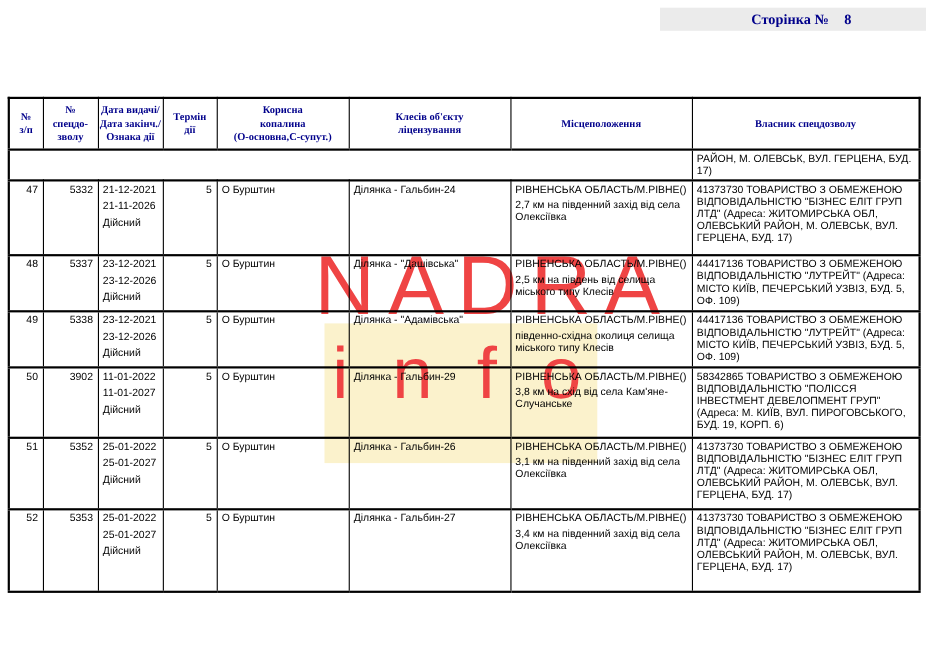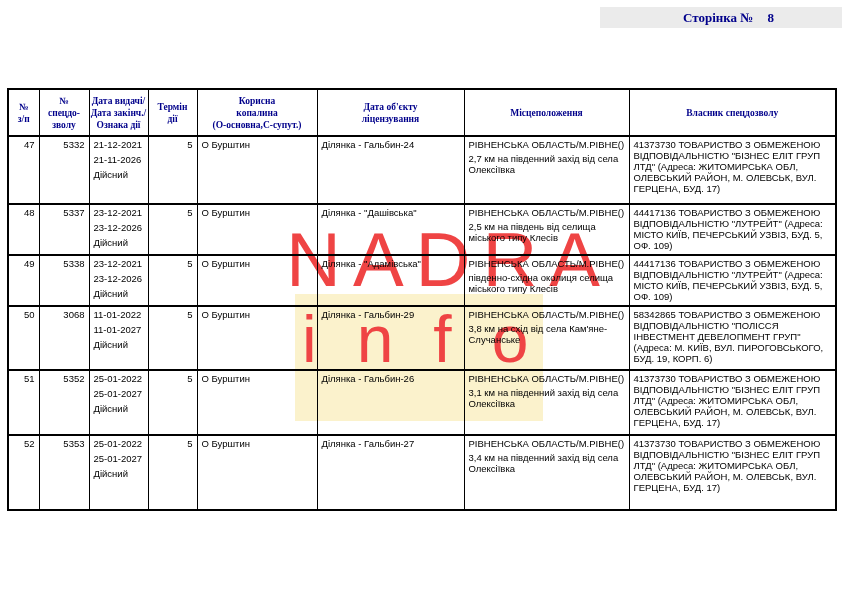--- a/index.html
+++ b/index.html
@@ -95,27 +95,31 @@
 спецдо-
 зволу</th>
       <th>Дата видачі/
 Дата закінч./
 Ознака дії</th>
       <th>Термін
 дії</th>
       <th>Корисна
 копалина
 (О-основна,С-супут.)</th>
-      <th>Дата об'єкту
+      <th>Клесів об'єкту
 ліцензування</th>
       <th>Місцеположення</th>
       <th>Власник спецдозволу</th>
     </tr>
   </thead>
   <tbody>
+    <tr class="cont" style="height:25px">
+      <td colspan="7" class="cont-spacer"></td>
+      <td class="c-owner">РАЙОН, М. ОЛЕВСЬК, ВУЛ. ГЕРЦЕНА, БУД. 17)</td>
+    </tr>
 
     <tr style="height:68px">
       <td class="c-num">47</td>
       <td class="c-permit">5332</td>
       <td class="c-dates">
         <div>21-12-2021</div>
         <div>21-11-2026</div>
         <div>Дійсний</div>
       </td>
       <td class="c-term">5</td>
@@ -159,21 +163,21 @@
       <td class="c-object">Ділянка - "Адамівська"</td>
       <td class="c-loc">
         <div class="loc-region">РІВНЕНСЬКА ОБЛАСТЬ/М.РІВНЕ()</div>
         <div class="loc-detail">південно-східна околиця селища міського типу Клесів</div>
       </td>
       <td class="c-owner">44417136 ТОВАРИСТВО З ОБМЕЖЕНОЮ ВІДПОВІДАЛЬНІСТЮ "ЛУТРЕЙТ" (Адреса: МІСТО КИЇВ, ПЕЧЕРСЬКИЙ УЗВІЗ, БУД. 5, ОФ. 109)</td>
     </tr>
 
     <tr style="height:64px">
       <td class="c-num">50</td>
-      <td class="c-permit">3068</td>
+      <td class="c-permit">3902</td>
       <td class="c-dates">
         <div>11-01-2022</div>
         <div>11-01-2027</div>
         <div>Дійсний</div>
       </td>
       <td class="c-term">5</td>
       <td class="c-mineral">О Бурштин</td>
       <td class="c-object">Ділянка - Гальбин-29</td>
       <td class="c-loc">
         <div class="loc-region">РІВНЕНСЬКА ОБЛАСТЬ/М.РІВНЕ()</div>

